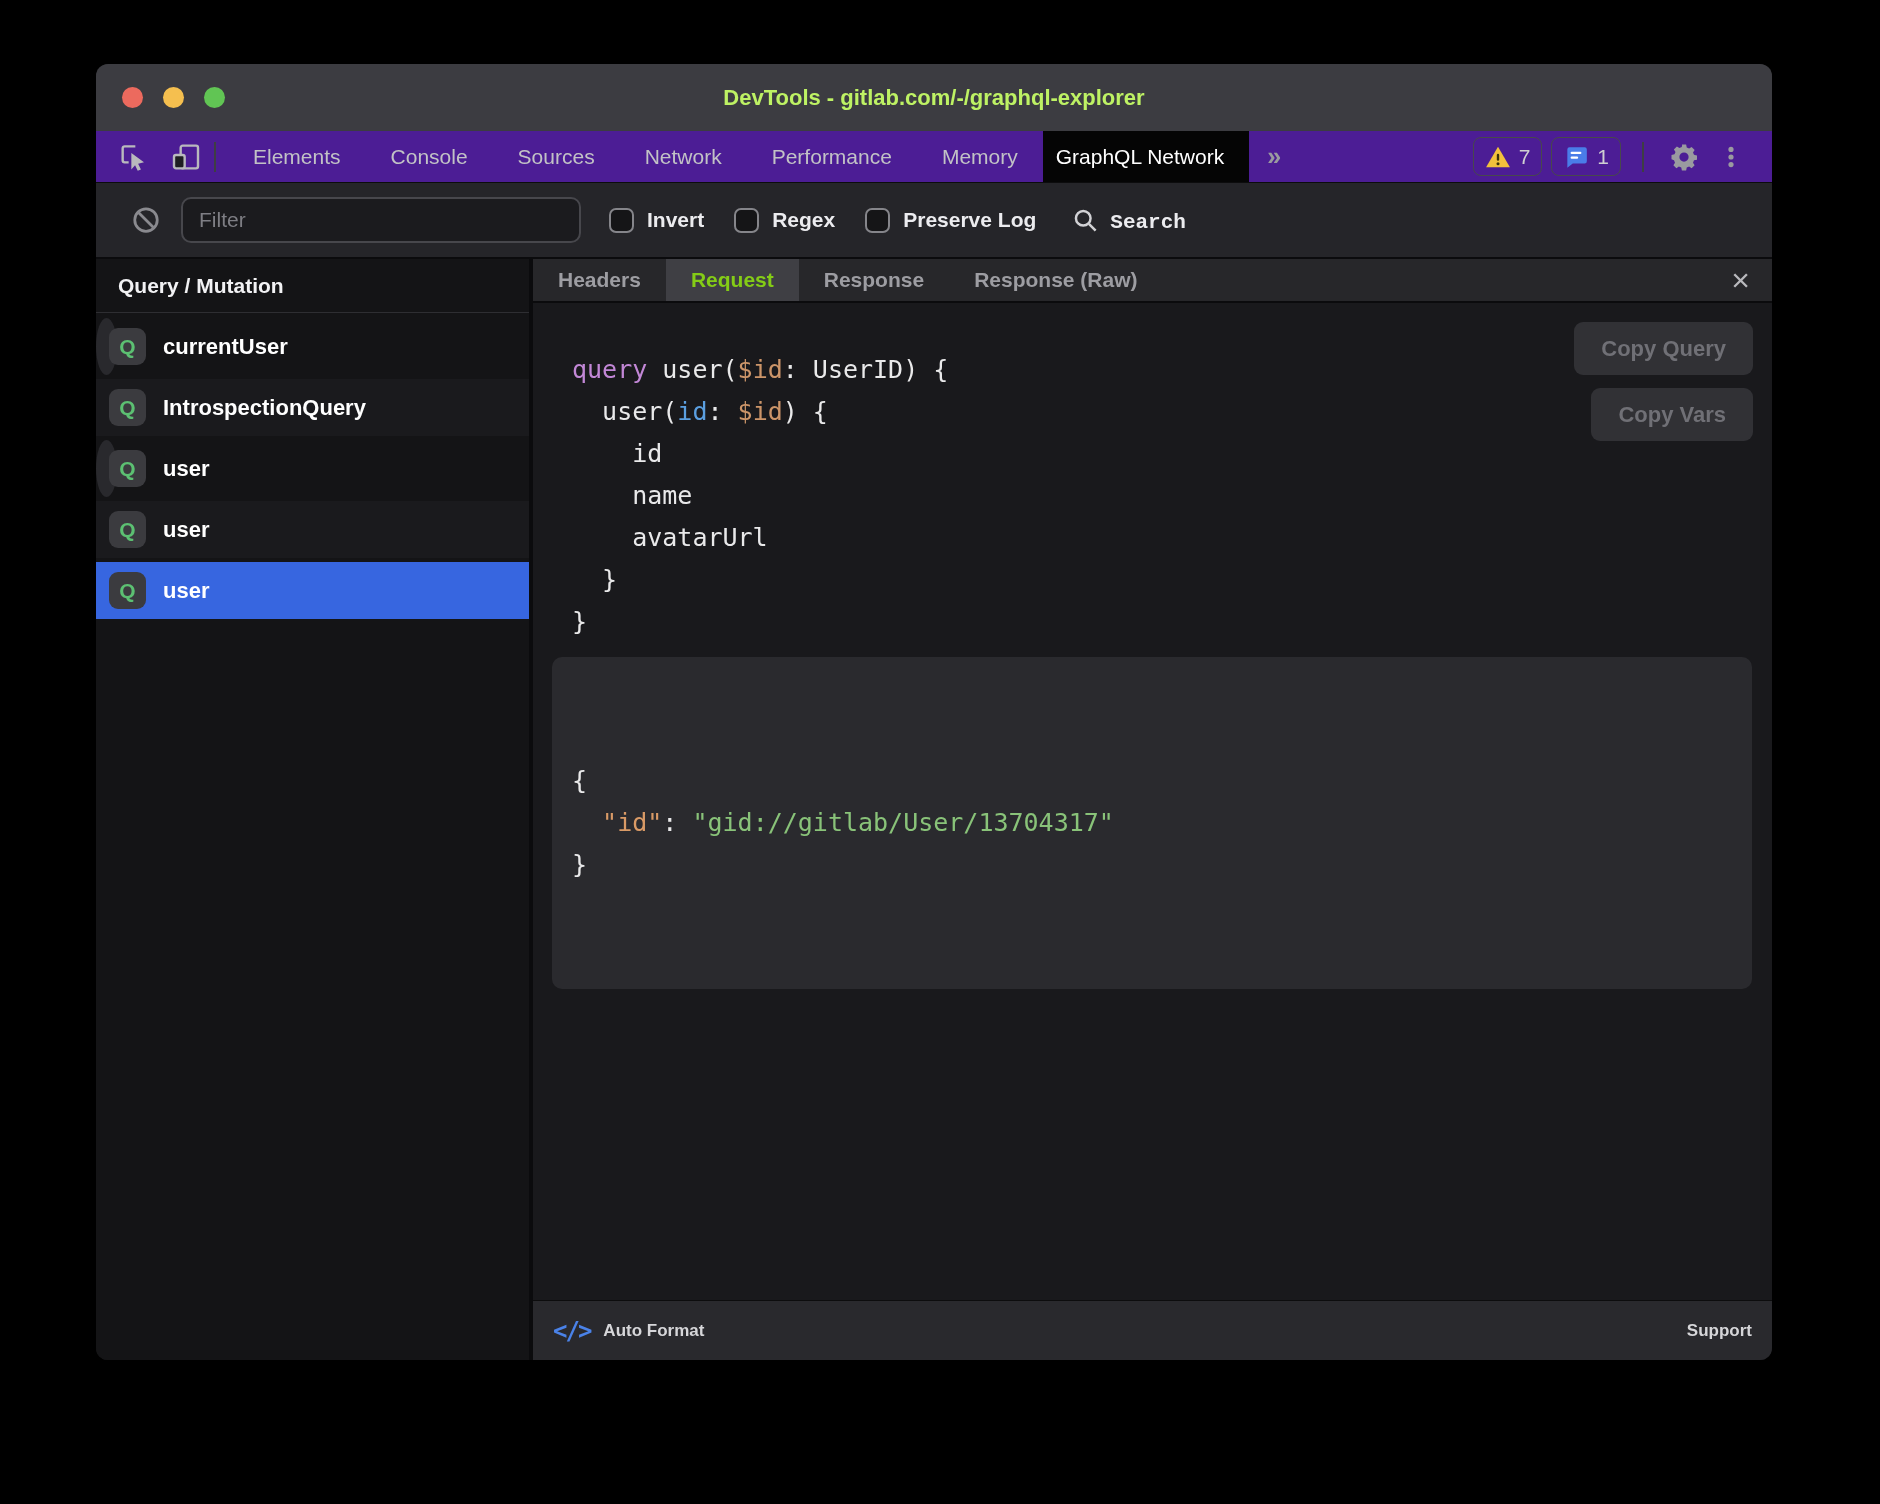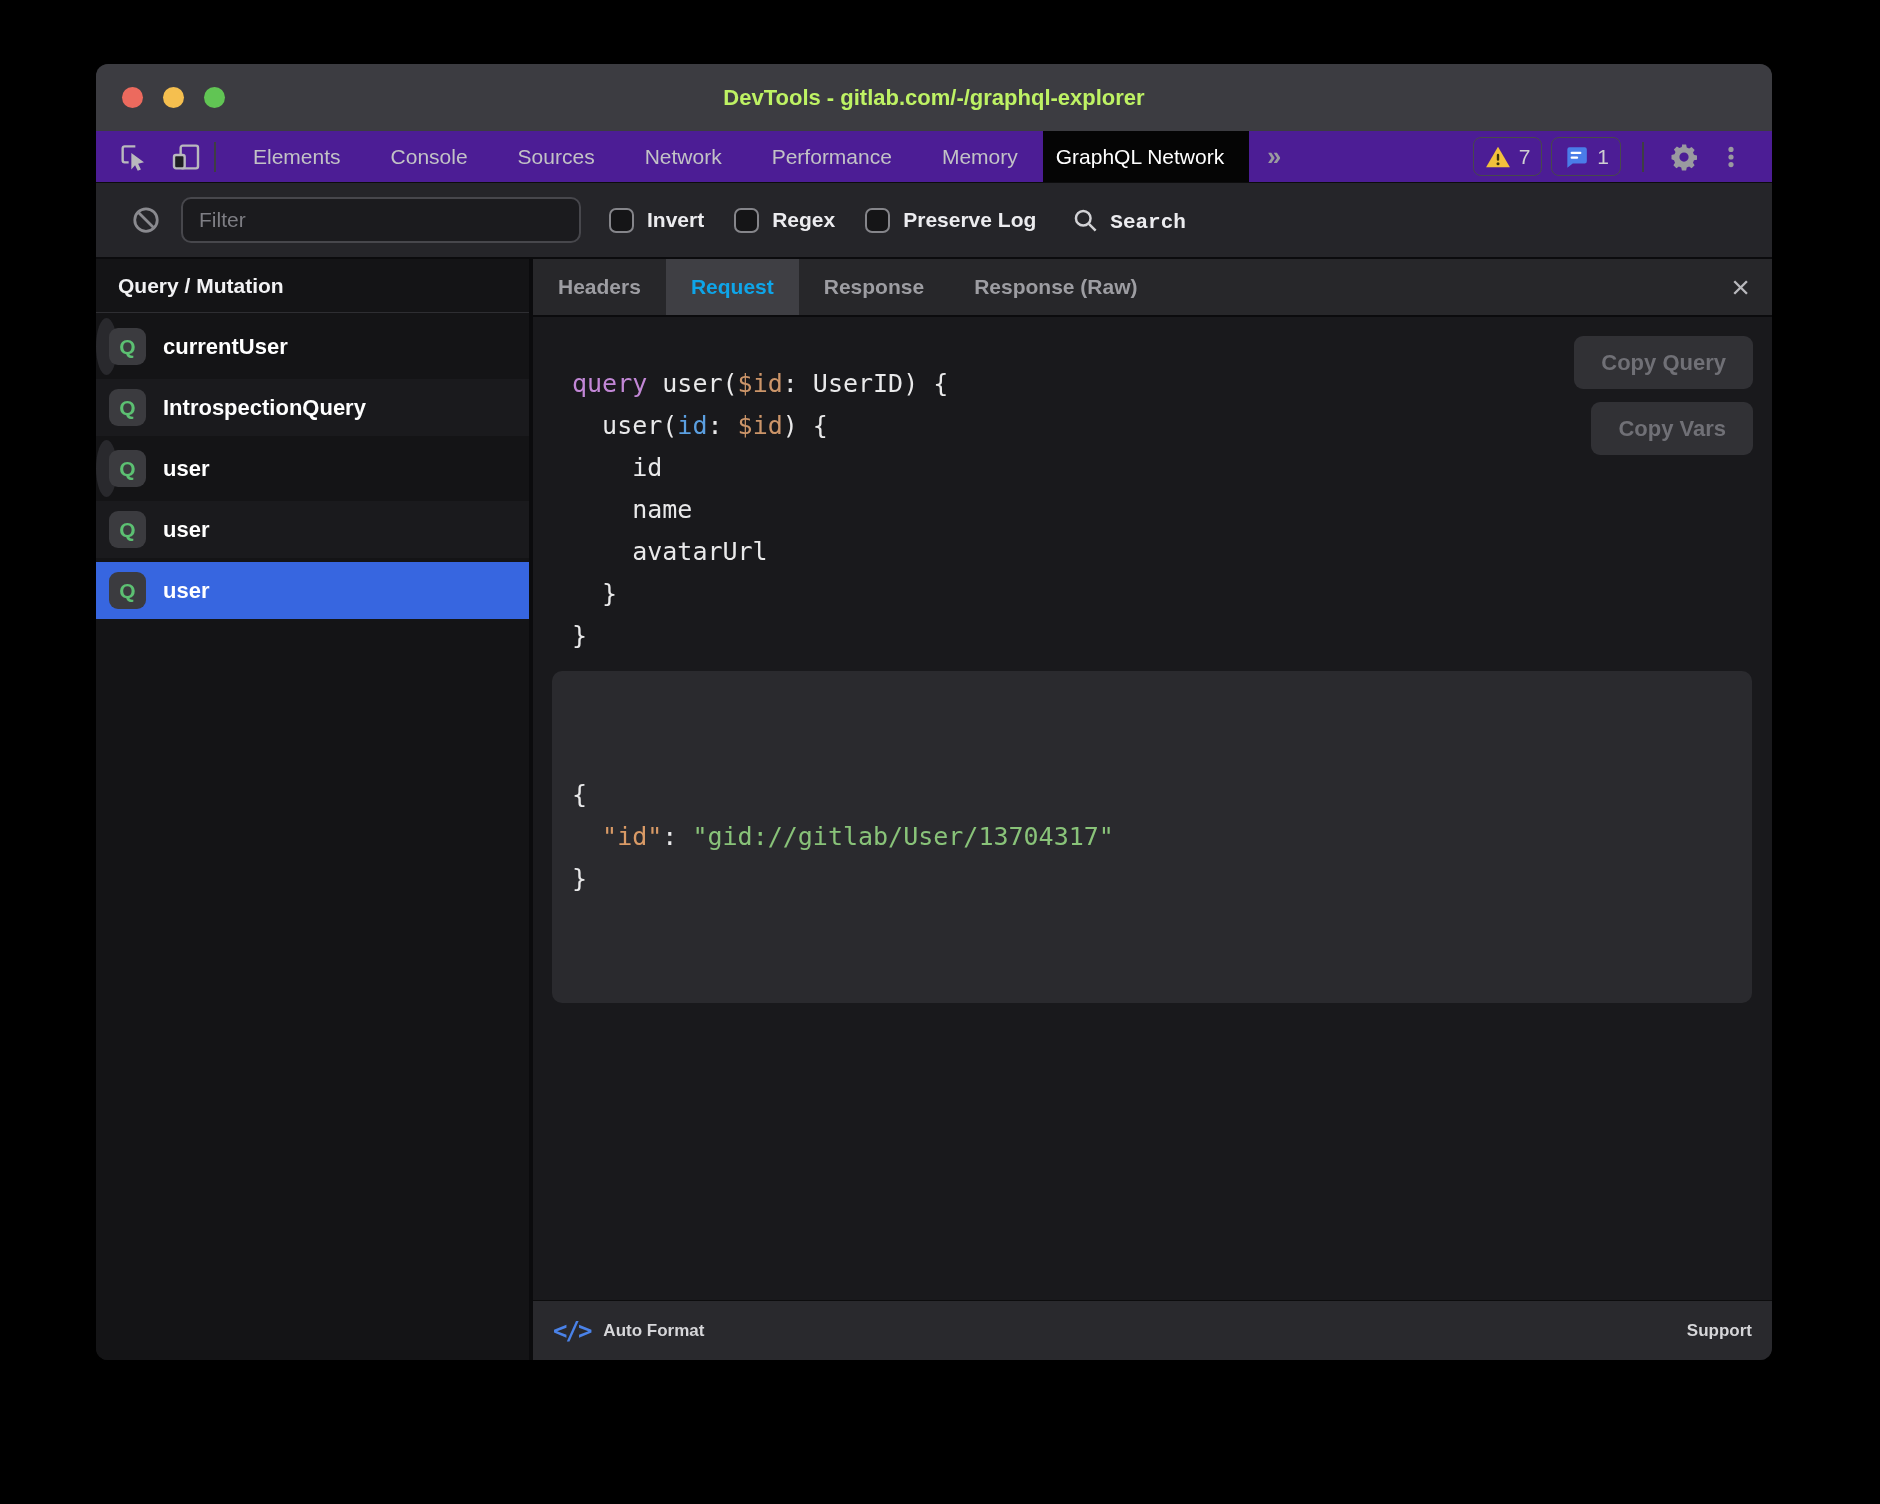--- a/index.html
+++ b/index.html
@@ -50,23 +50,23 @@
   .sidebar { width:437px; flex:0 0 auto; background:#141416; border-right:4px solid #0b0b0d; display:flex; flex-direction:column; }
   .sidebar-header { height:54px; flex:0 0 auto; display:flex; align-items:center; padding-left:22px; color:#f2f2f4; font-size:21px; font-weight:700; border-bottom:1px solid #2e2e32; }
   .rows { padding-top:5px; display:flex; flex-direction:column; gap:4px; }
   .row { height:57px; display:flex; align-items:center; padding-left:13px; gap:17px; color:#fff; font-size:22px; font-weight:700; cursor:default; }
   .row.light { background:#29292d; }
   .row.dark { background:#1a1a1d; }
   .row.selected { background:var(--accent-blue); }
   .qbadge { width:37px; height:37px; border-radius:9px; background:#3b3b3f; color:var(--q-green); display:flex; align-items:center; justify-content:center; font-size:21px; font-weight:700; flex:0 0 auto; }
 
   .rightpanel { flex:1; display:flex; flex-direction:column; min-width:0; }
-  .tabstrip { height:58px; flex:0 0 auto; background:#27272a; border-bottom:2px solid #0b0b0d; display:flex; align-items:stretch; }
+  .tabstrip { height:44px; flex:0 0 auto; background:#27272a; border-bottom:2px solid #0b0b0d; display:flex; align-items:stretch; }
   .ptab { display:flex; align-items:center; padding:0 25px; color:#9d9da2; font-size:21px; font-weight:700; cursor:default; }
-  .ptab.active { background:#3f3f44; color:#0ea5e9; }
+  .ptab.active { background:#3f3f44; color:#84cc16; }
   .close-x { margin-left:auto; align-self:center; margin-right:16px; color:#b9b9bd; font-size:32px; line-height:1; padding:0 6px; cursor:default; }
 
   .content { flex:1; background:#19191c; position:relative; overflow:hidden; }
   .code { margin:46px 0 14px 39px; font-family:"DejaVu Sans Mono", monospace; font-size:25px; line-height:42px; white-space:pre; color:#e9e9ea; }
   .code-line { height:42px; }
   .tok-plain { color:#e9e9ea; }
   .tok-kw { color:var(--syntax-keyword); }
   .tok-var { color:var(--syntax-variable); }
   .tok-arg { color:var(--syntax-argument); }
   .tok-key { color:var(--syntax-json-key); }

